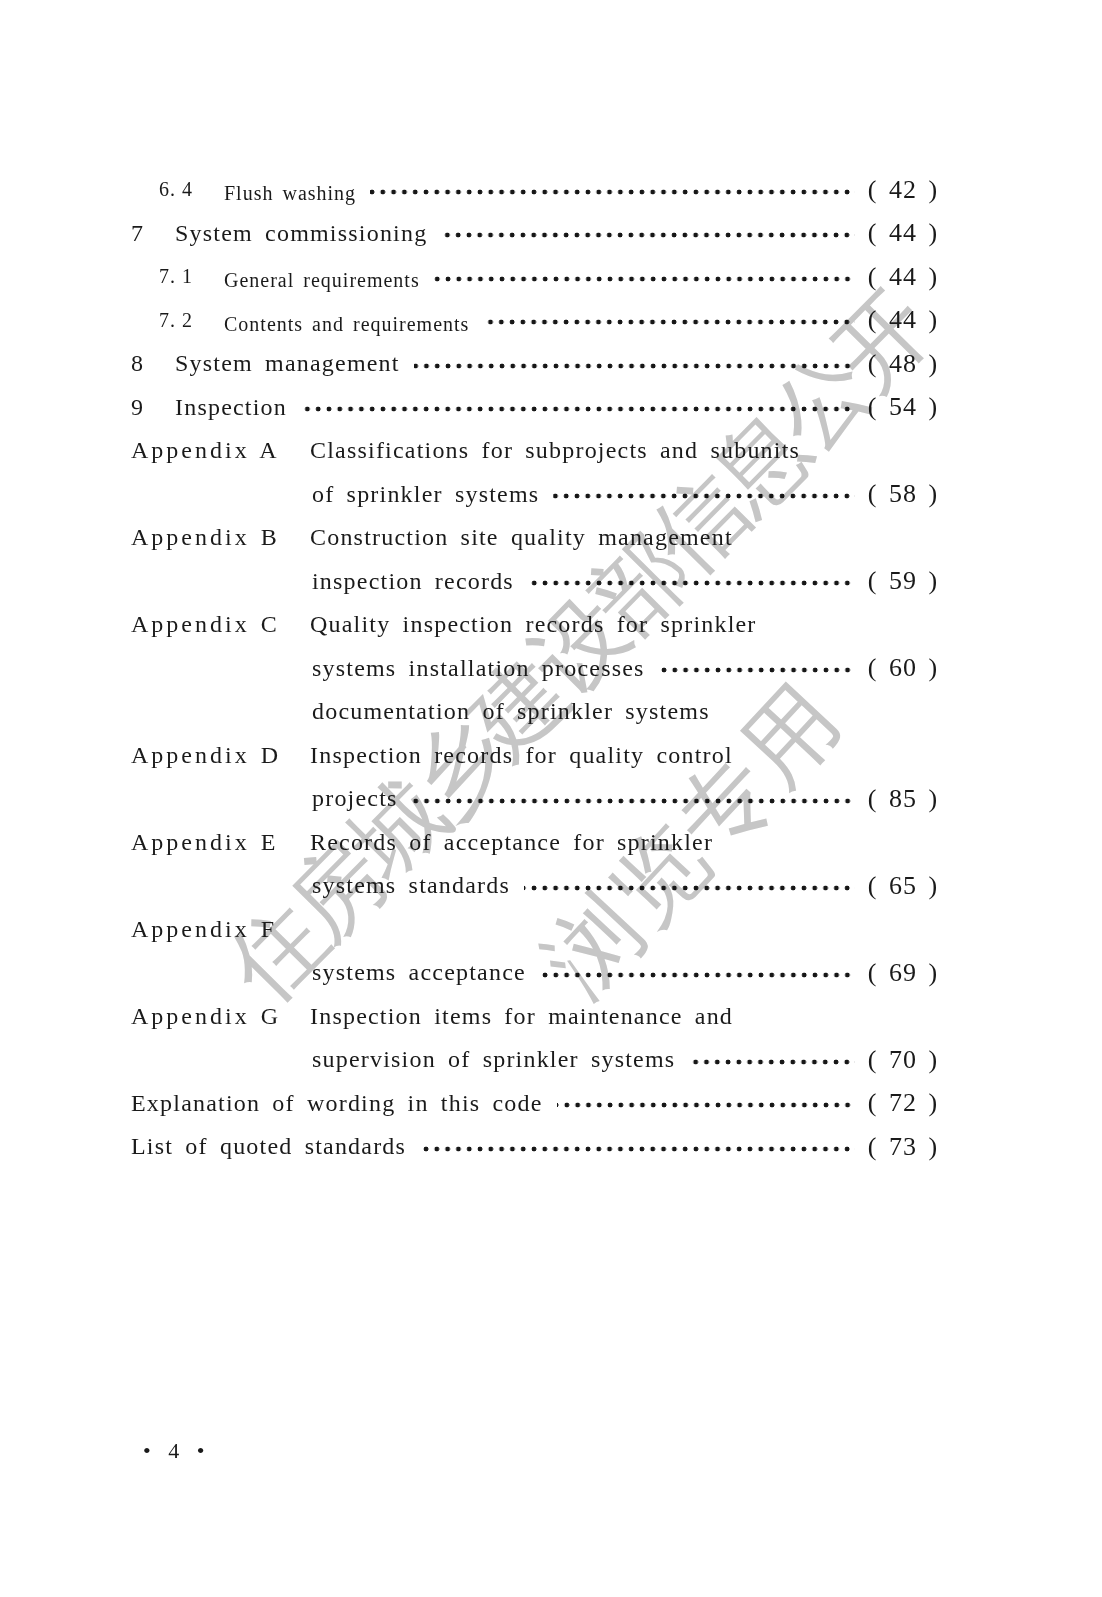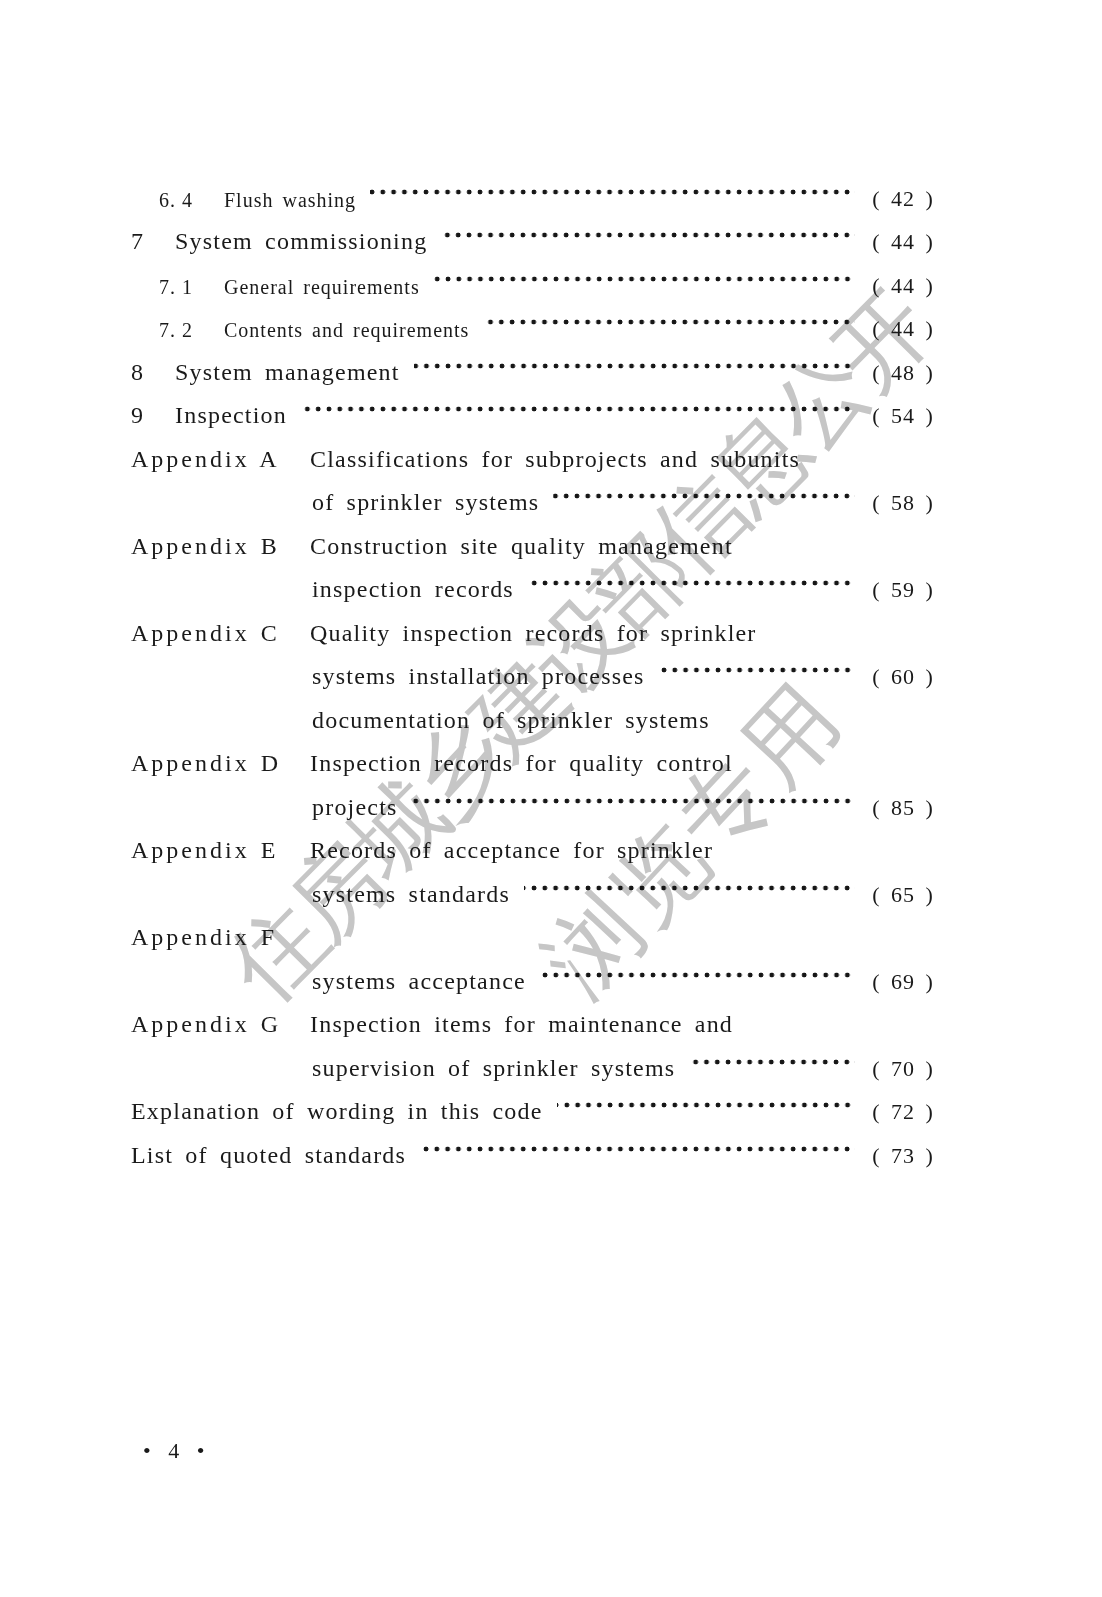--- a/index.html
+++ b/index.html
@@ -35,21 +35,21 @@
   }
   
   .toc{
     position:absolute;
     z-index:1;
     left:131px;top:168px;
     width:814px;
   }
   .row{
     display:flex;
-    align-items:flex-end;
+    align-items:center;
     height:43.5px;
     white-space:nowrap;
   }
   
   .ch .num{flex:none;width:44px;font-size:24px;letter-spacing:1px;}
   .ch .ttl{flex:none;font-size:24px;letter-spacing:1.2px;word-spacing:5px;}
   
   .sub .num{flex:none;margin-left:28px;width:65px;font-size:20px;letter-spacing:1px;}
   .sub .ttl{flex:none;font-size:20px;letter-spacing:1px;word-spacing:3px;margin-top:8px;}
   
@@ -66,21 +66,21 @@
     margin:4px 6px 0 14px;
     background-image:radial-gradient(circle at 3px 3px,#161616 2.1px,transparent 2.7px);
     background-size:10.8px 6px;
     background-repeat:repeat-x;
     background-position:right center;
     min-width:12px;
   }
   .pg{
     flex:none;
     width:84px;
-    font-size:22px;
+    font-size:26px;
     letter-spacing:1px;
     word-spacing:4px;
     text-align:center;
     white-space:pre;
   }
   
   .footer{
     position:absolute;
     z-index:1;
     left:143px;top:1438px;

